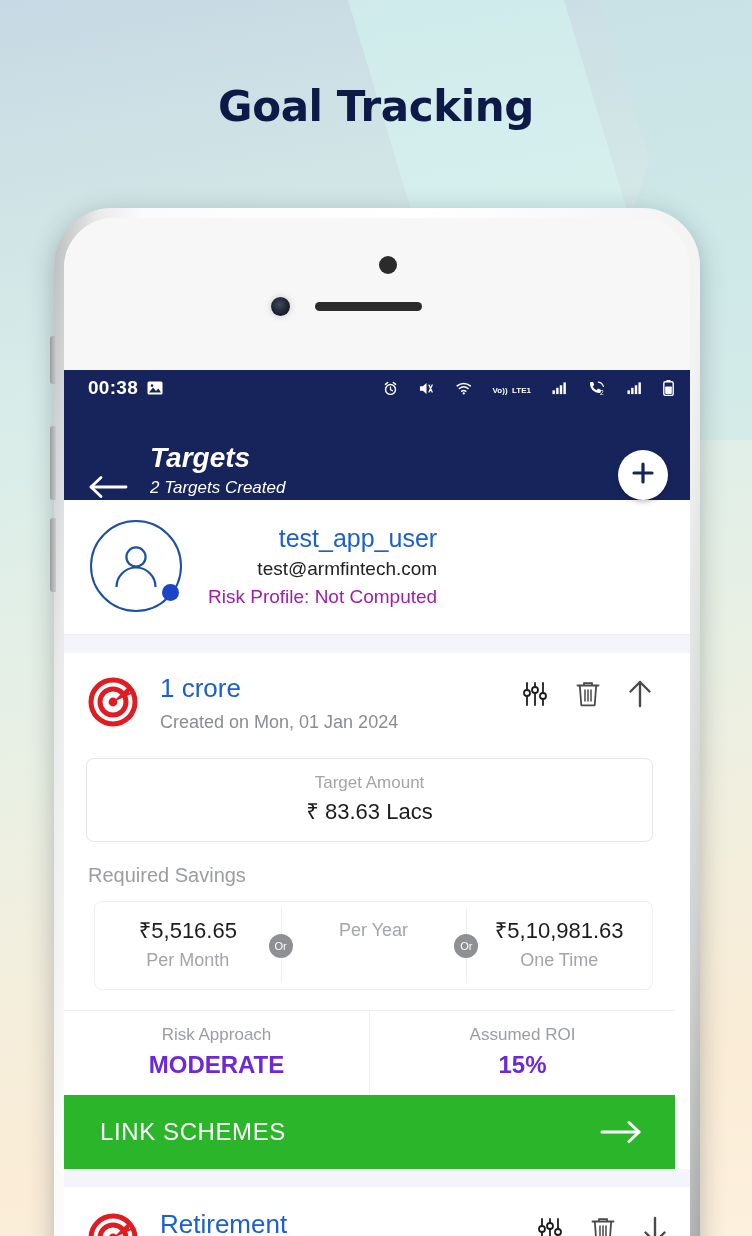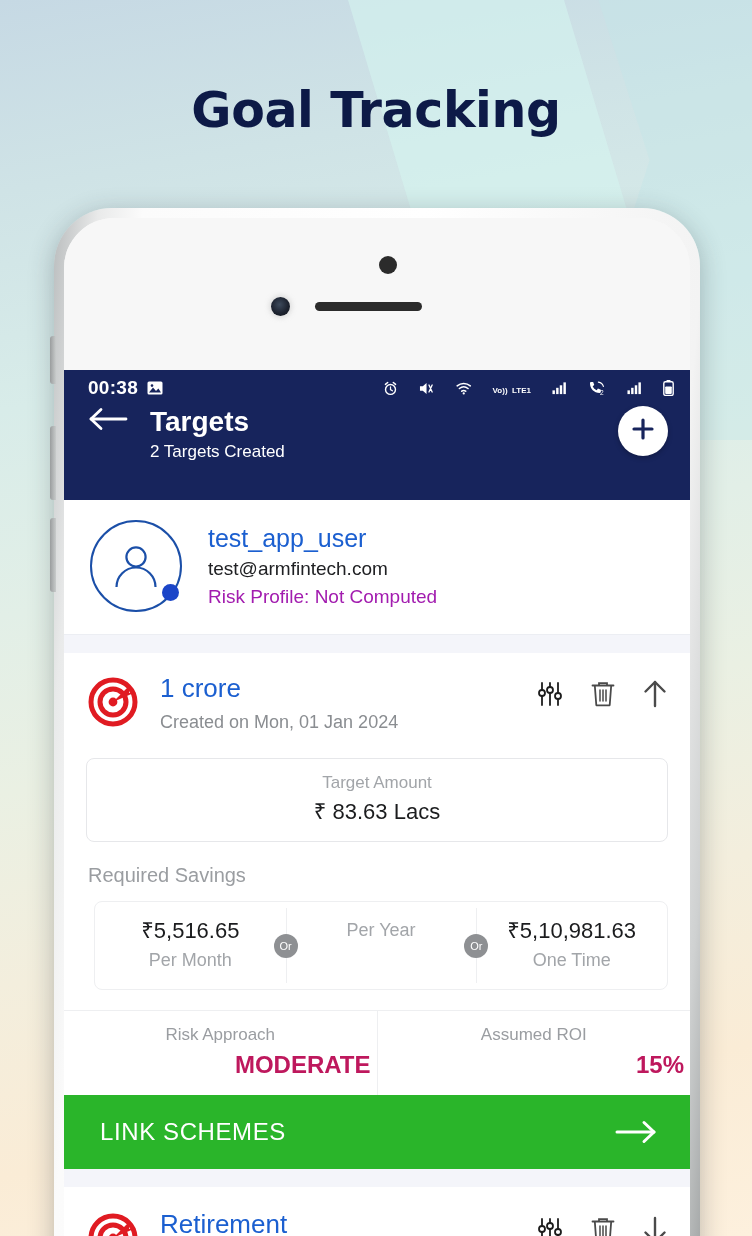--- a/index.html
+++ b/index.html
@@ -31,21 +31,21 @@
   .chev-c {
     left: 150px; top: 330px; width: 340px; height: 520px;
     clip-path: polygon(0% 0%, 72% 0%, 100% 50%, 72% 100%, 0% 100%, 28% 50%);
     background: rgba(255,255,255,0.16);
   }
 
   .hero-title {
     position: absolute;
     top: 82px; left: 0; right: 0;
     text-align: center;
-    font-size: 49px;
+    font-size: 42px;
     font-weight: bold;
     color: #0d1a47;
     letter-spacing: -0.4px;
     font-family: "DejaVu Sans", sans-serif;
   }
 
   
   .phone {
     position: absolute;
     left: 54px; top: 208px;
@@ -91,23 +91,24 @@
   }
   .sb-time { font-size: 19px; font-weight: bold; letter-spacing: 0.3px; }
   .sb-pic { margin-left: 9px; display: inline-flex; }
   .sb-right { margin-left: auto; display: flex; align-items: center; gap: 21px; }
   .sb-right svg { display:block; }
   .lte-txt { font-size: 8px; font-weight: bold; line-height: 8px; text-align: center; color:#fff; }
 
   .appbar {
     background: #17245c;
     height: 94px;
-    display: flex; align-items: flex-start;
+    display: flex; align-items: flex-end;
     padding: 0 22px 0 24px;
     color: #fff;
+    font-style: italic;
   }
   .back-arrow { width: 44px; flex: none; display: flex; align-items: center; }
   .appbar-text { margin-left: 18px; }
   .appbar-title { font-size: 28px; font-weight: bold; line-height: 32px; }
   .appbar-sub { font-size: 17px; line-height: 24px; margin-top: 2px; }
   .fab {
     margin-left: auto;
     width: 50px; height: 50px; border-radius: 50%;
     background: #ffffff;
     display: flex; align-items: center; justify-content: center;
@@ -124,28 +125,28 @@
     width: 92px; height: 92px; border-radius: 50%;
     border: 2px solid #1b4fa8;
     position: relative; flex: none;
     display:flex; align-items:center; justify-content:center;
   }
   .avatar-dot {
     position: absolute; right: 1px; bottom: 9px;
     width: 17px; height: 17px; border-radius: 50%;
     background: #1b45c8;
   }
-  .profile-txt { margin-left: 26px; }
+  .profile-txt { margin-left: 26px; text-align: right; }
   .profile-name { font-size: 25px; color: #1b5fd0; line-height: 34px; }
   .profile-email { font-size: 19px; color: #202124; line-height: 28px; }
   .profile-risk { font-size: 19px; color: #a21caf; line-height: 28px; }
 
   .gap { height: 18px; background: #f4f5fa; }
 
-  .card { background: #fff; padding: 18px 0 0 0; }
+  .card { background: #fff; padding: 18px 15px 0 0; }
   .card-head { display: flex; align-items: flex-start; padding: 0 22px 0 24px; }
   .target-icon { flex: none; margin-top: 4px; }
   .card-head-txt { margin-left: 20px; }
   .goal-name { font-size: 26px; color: #1b5fd0; line-height: 34px; }
   .goal-created { font-size: 18px; color: #8a8d91; line-height: 28px; margin-top: 3px; }
   .card-actions { margin-left: auto; display: flex; align-items: center; gap: 26px; margin-top: 8px; }
 
   .dual-box {
     margin: 22px 22px 0 22px;
     border: 1px solid #e6e7ea;
@@ -184,21 +185,21 @@
   .or2 { left: 66.66%; }
 
   .risk-row {
     margin-top: 20px;
     display: flex;
     border-top: 1px solid #eeeff1;
   }
   .risk-cell { flex: 1; text-align: center; padding: 12px 6px 14px 6px; }
   .risk-cell + .risk-cell { border-left: 1px solid #eeeff1; }
   .risk-label { font-size: 17px; color: #9a9da1; line-height: 24px; }
-  .risk-value { font-size: 24px; font-weight: bold; color: #be185d; line-height: 32px; margin-top: 2px; text-align: right; }
+  .risk-value { font-size: 24px; font-weight: bold; color: #6d28d9; line-height: 32px; margin-top: 2px; }
 
   .link-btn {
     margin: 0 0 0 0;
     background: #2ab52a;
     height: 74px;
     display: flex; align-items: center;
     padding: 0 32px 0 36px;
     color: #fff;
   }
   .link-btn-label { font-size: 24px; letter-spacing: 0.6px; }

